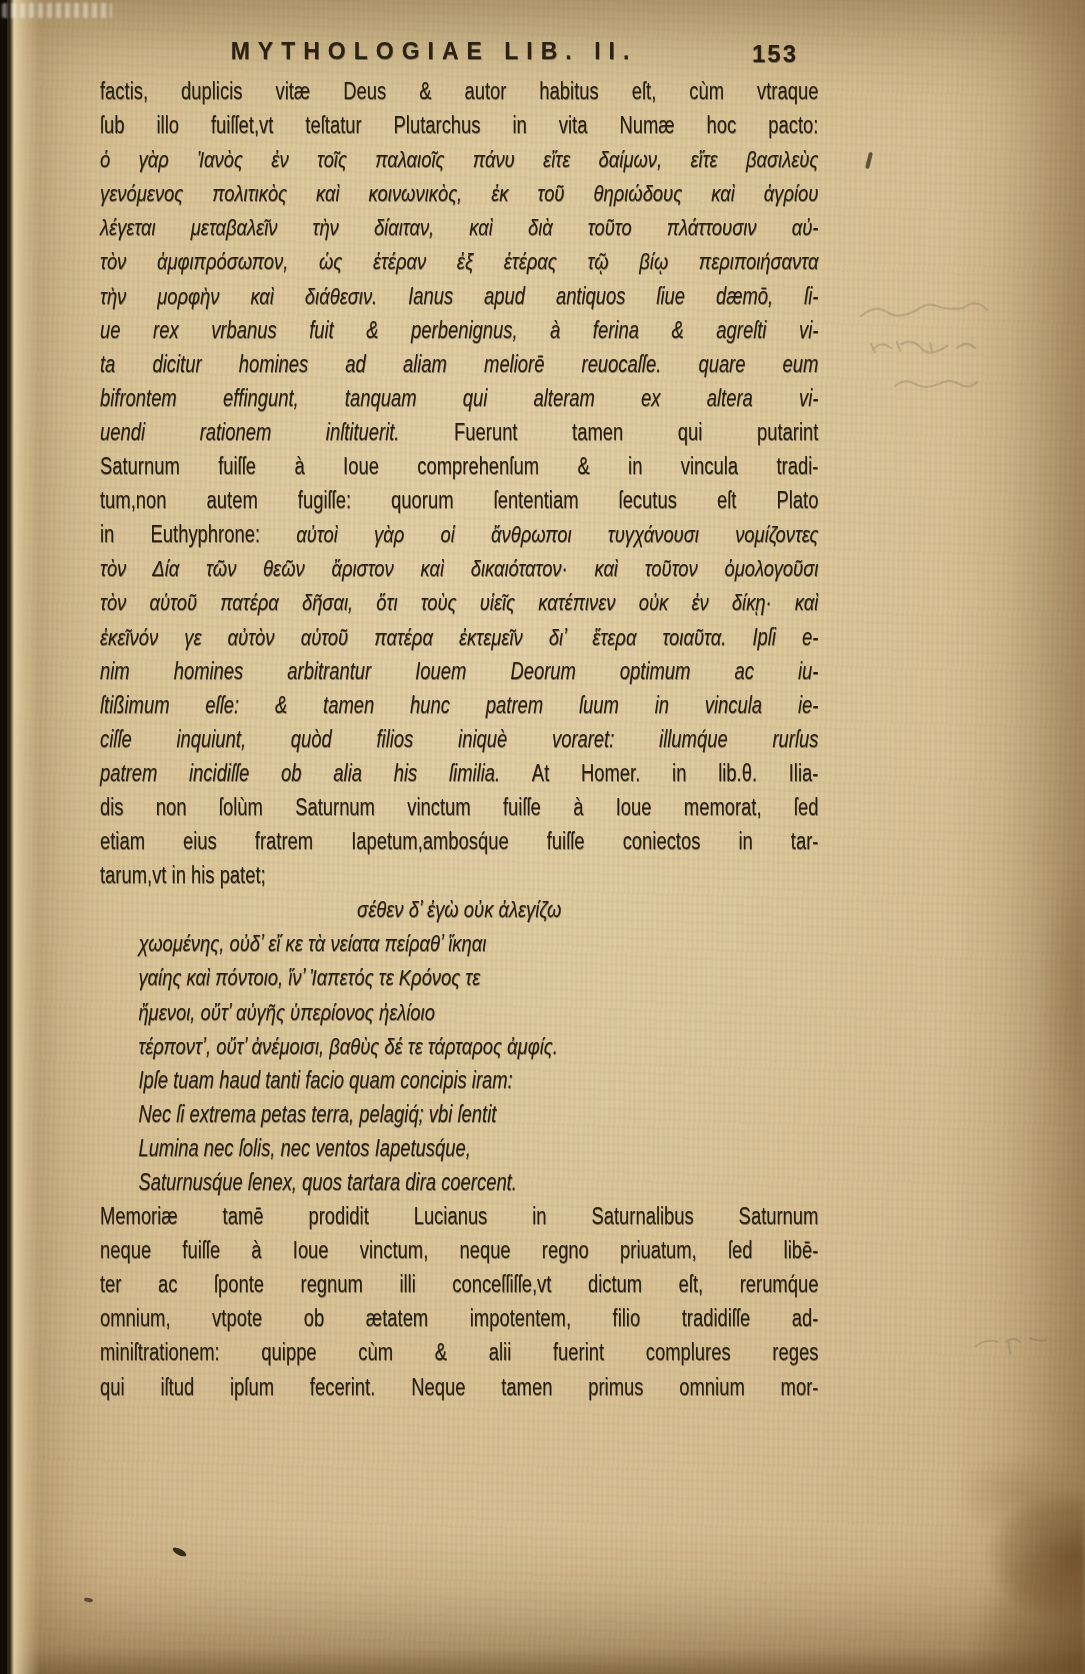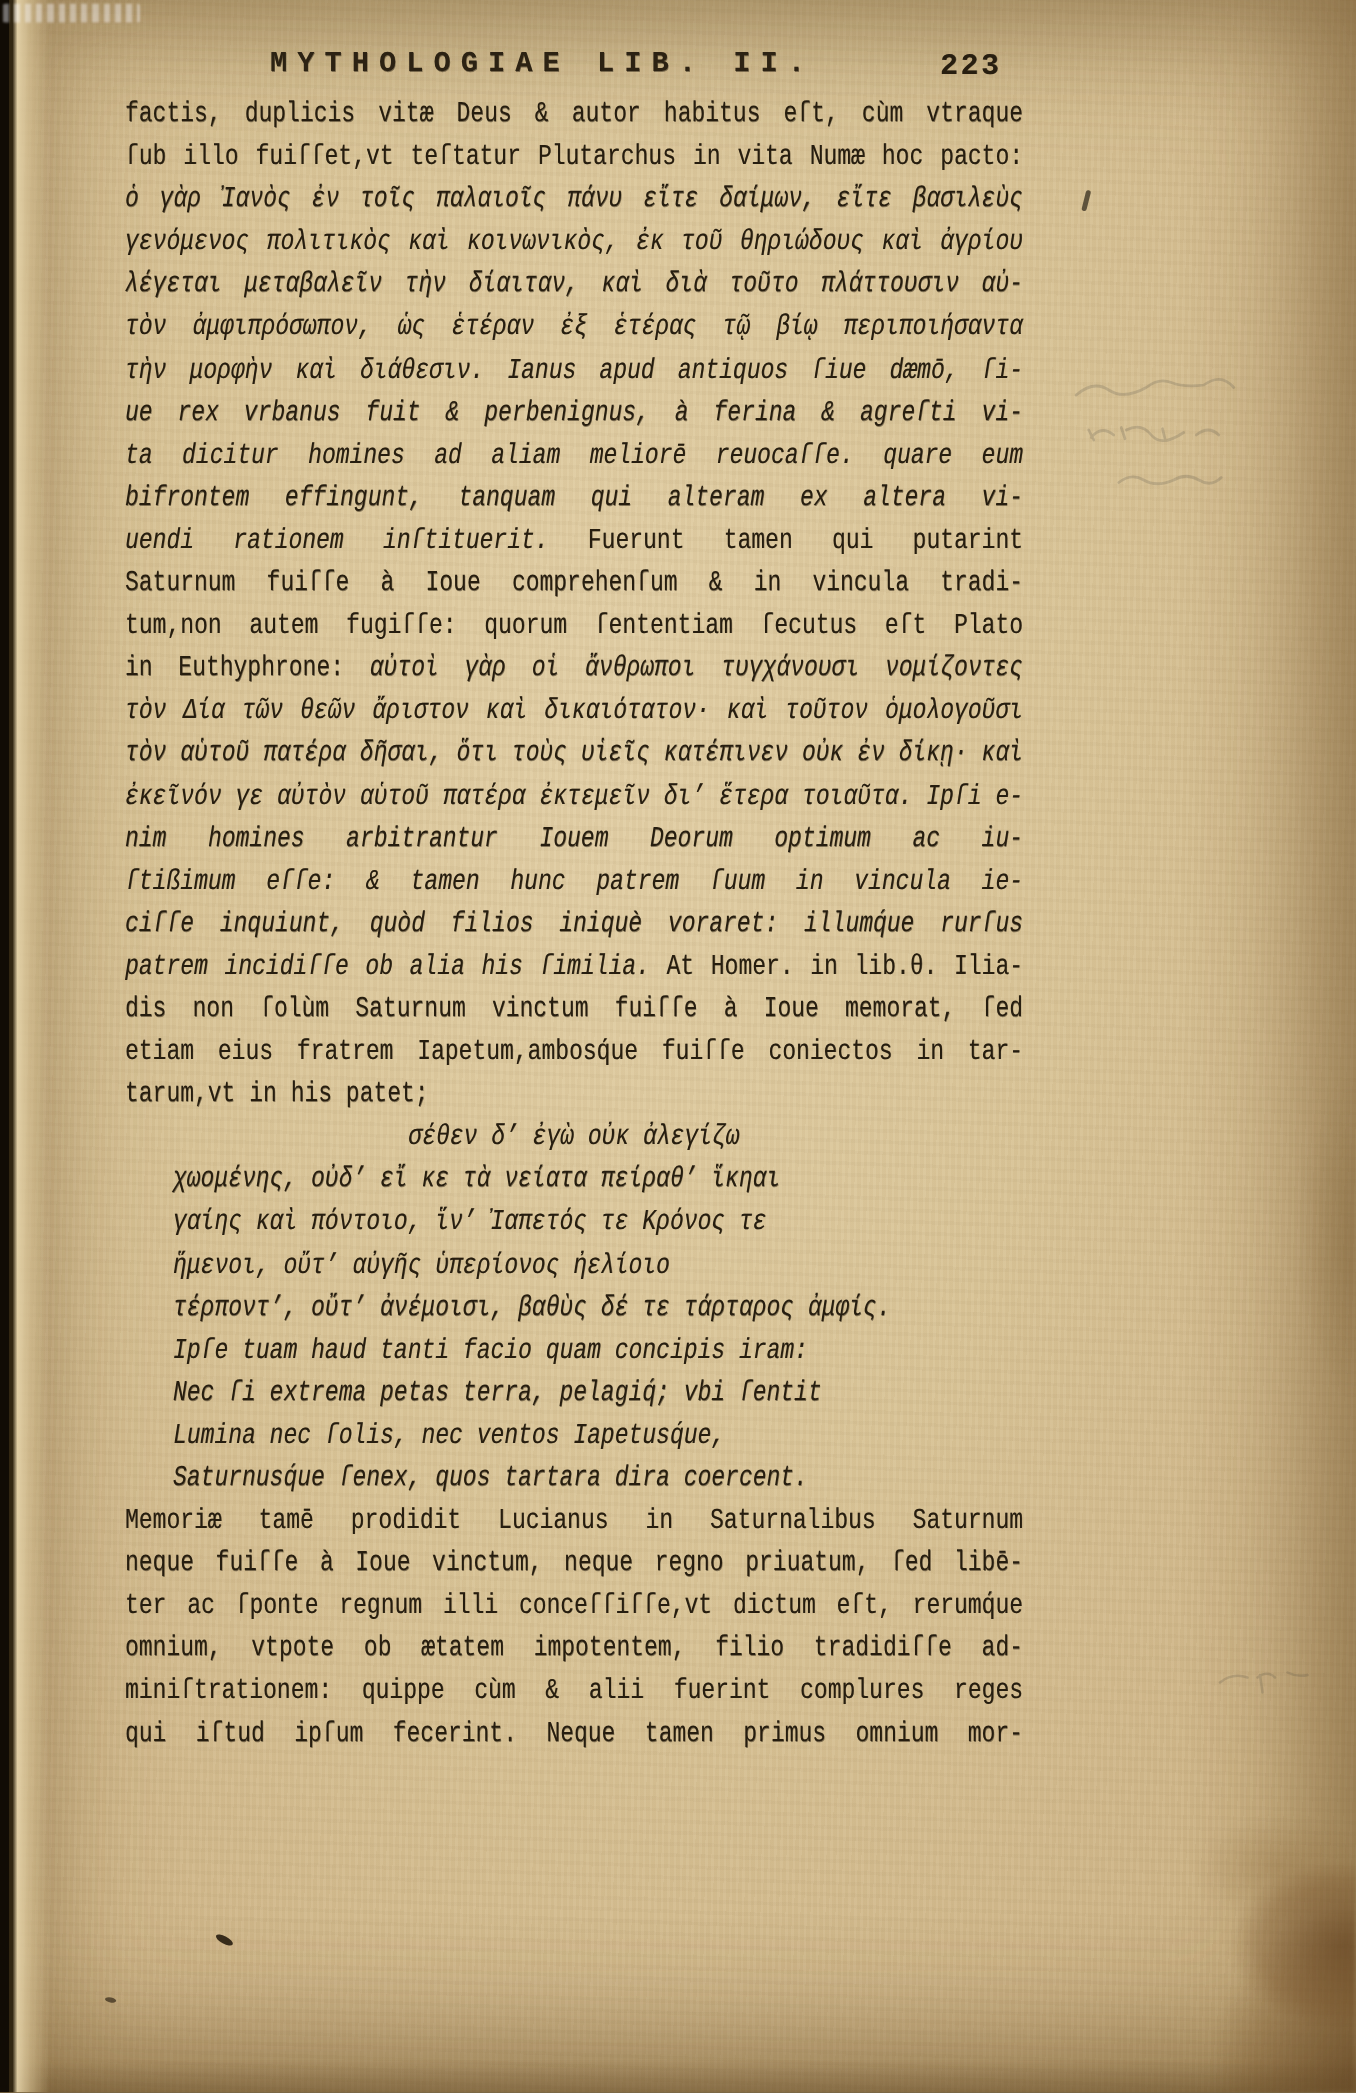--- a/index.html
+++ b/index.html
@@ -1,19 +1,19 @@
 <!DOCTYPE html>
 <html><head>
 <meta charset="utf-8">
 <style>
   html,body{margin:0;padding:0;background:#6b5a3c;}
   #scan{position:relative;width:1085px;height:1674px;overflow:hidden;
     background:
       radial-gradient(ellipse at 45% 35%, #e2cfa6 0%, #d9c497 45%, #cfb689 78%, #c2a878 100%);
-    font-family:Liberation Mono, monospace;
+    font-family:Liberation Sans, sans-serif;
   }
   
   #scan::before{content:"";position:absolute;inset:0;pointer-events:none;
     background:
       repeating-linear-gradient(91deg, rgba(255,255,255,0.035) 0 2px, rgba(110,80,40,0.03) 2px 5px),
       repeating-linear-gradient(2deg, rgba(120,95,55,0.04) 0 3px, rgba(255,255,255,0.0) 3px 9px);
   }
   
   #scan::after{content:"";position:absolute;inset:0;pointer-events:none;
     box-shadow: inset 0 0 110px 18px rgba(104,78,38,0.38), inset -35px -45px 90px rgba(92,62,26,0.28),
@@ -69,21 +69,21 @@
 
 <div id="scan">
 
   <div class="left-edge"></div>
 
   <div class="corner-watermark"></div>
 
   <div class="running-header">
     <span class="title">MYTHOLOGIAE LIB. II.</span>
   </div>
-  <div class="page-number">223</div>
+  <div class="page-number">153</div>
 
   <div class="page-text">
       <div class="line just"><span class="r">factis, duplicis vitæ Deus &amp; autor habitus eſt, cùm vtraque</span> </div>
       <div class="line just"><span class="r">ſub illo fuiſſet,vt teſtatur Plutarchus in vita Numæ hoc pacto:</span> </div>
       <div class="line just"><span class="g">ὁ γὰρ Ἰανὸς ἐν τοῖς παλαιοῖς πάνυ εἴτε δαίμων, εἴτε βασιλεὺς</span> </div>
       <div class="line just"><span class="g">γενόμενος πολιτικὸς καὶ κοινωνικὸς, ἐκ τοῦ θηριώδους καὶ ἀγρίου</span> </div>
       <div class="line just"><span class="g">λέγεται μεταβαλεῖν τὴν δίαιταν, καὶ διὰ τοῦτο πλάττουσιν αὐ-</span> </div>
       <div class="line just"><span class="g">τὸν ἀμφιπρόσωπον, ὡς ἑτέραν ἐξ ἑτέρας τῷ βίῳ περιποιήσαντα</span> </div>
       <div class="line just"><span class="g">τὴν μορφὴν καὶ διάθεσιν. </span> <span class="i">Ianus apud antiquos ſiue dæmō, ſi-</span> </div>
       <div class="line just"><span class="i">ue rex vrbanus fuit &amp; perbenignus, à ferina &amp; agreſti vi-</span> </div>

